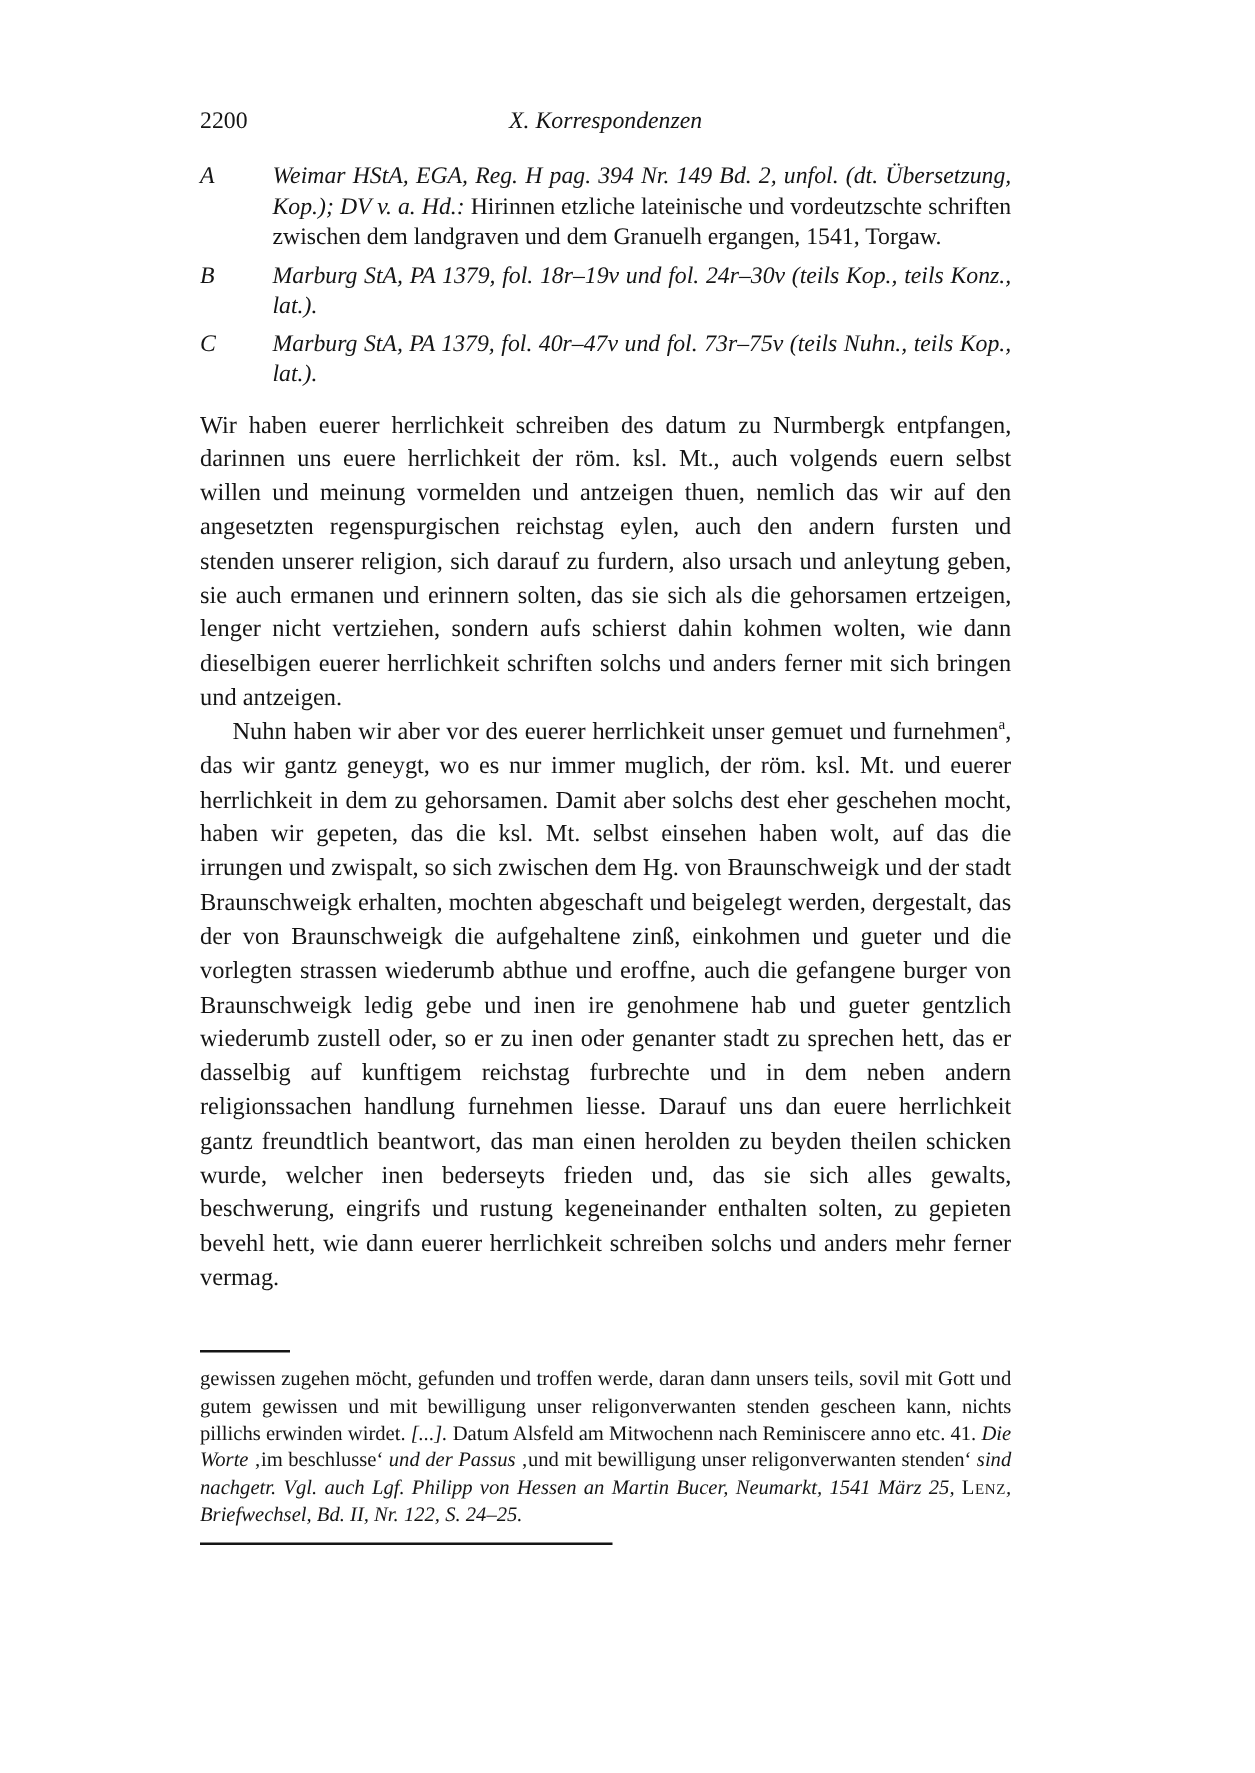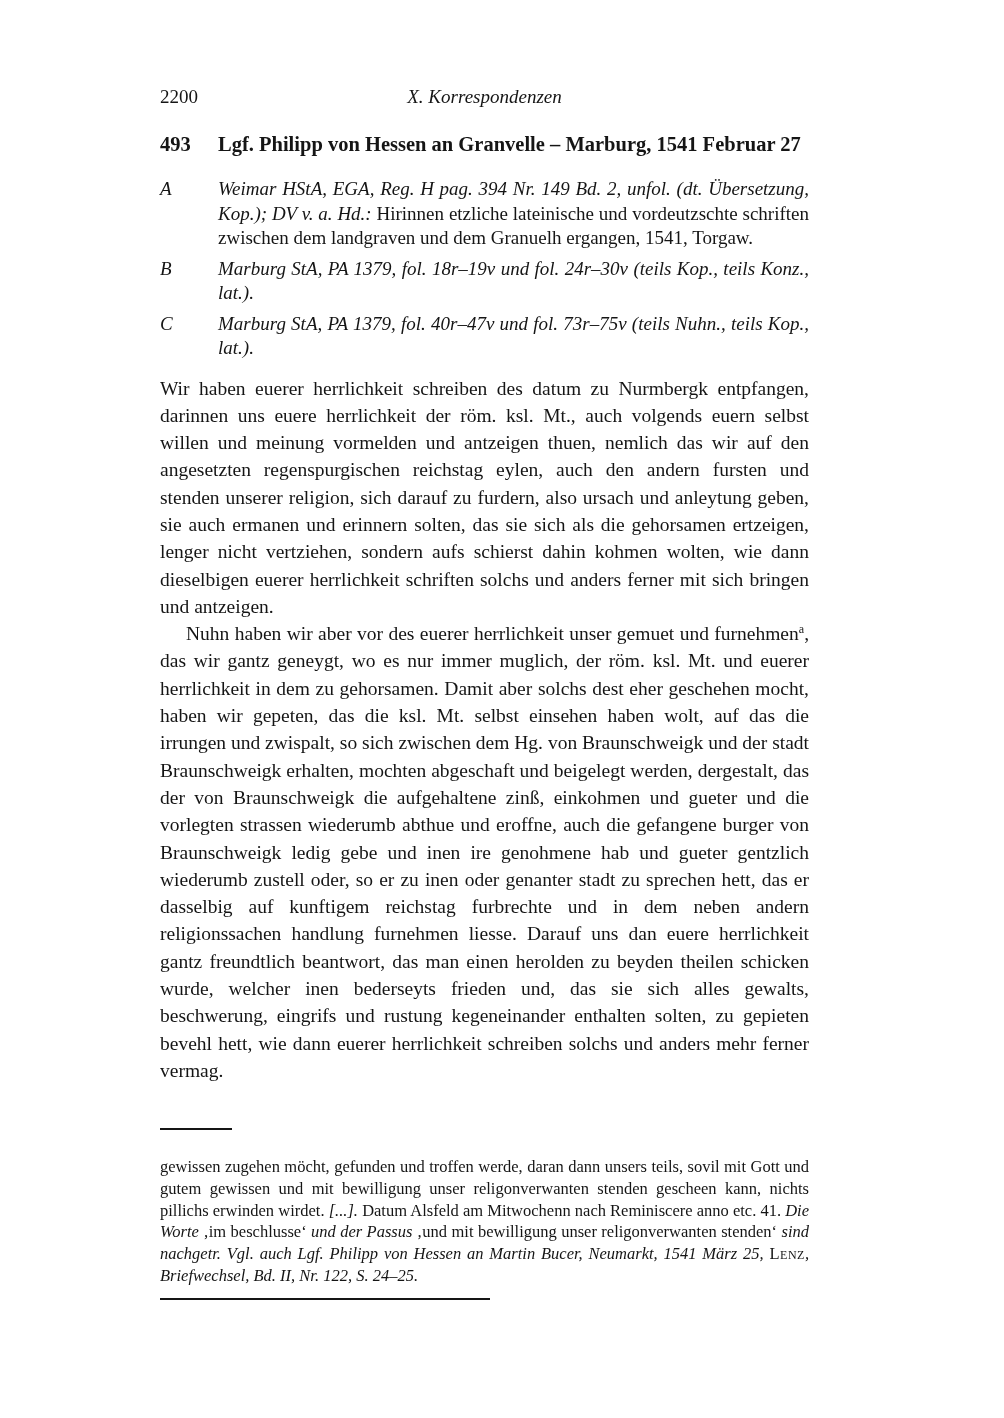--- a/index.html
+++ b/index.html
@@ -86,21 +86,21 @@
     vertical-align: super;
   }
 
   
   .footnote-sep-short {
     margin-top: 44px;
     width: 72px;
     border-top: 2px solid #151515;
   }
   .footnote-cont {
-    margin-top: 26px;
+    margin-top: 10px;
     font-size: 16.5px;
     line-height: 21.7px;
     text-align: justify;
   }
   .footnote-sep-long {
     margin-top: 12px;
     width: 330px;
     border-top: 2px solid #151515;
   }
   .apparatus-note {
@@ -114,24 +114,20 @@
 </head>
 <body>
 
 <div class="page">
 
   <div class="running-header">
     <span class="page-number">2200</span>
     <span class="running-head">X. Korrespondenzen</span>
   </div>
 
-  <div class="entry-heading">
-    <span class="entry-number">493</span>
-    <span class="entry-title">Lgf. Philipp von Hessen an Granvelle – Marburg, 1541 Februar 27</span>
-  </div>
 
   <div class="sources">
     <div class="source-row">
       <span class="siglum">A</span>
       <p class="source-desc"><span class="it">Weimar HStA, EGA, Reg. H pag. 394 Nr. 149 Bd. 2, unfol. (dt. Übersetzung, Kop.); DV v. a. Hd.: </span><span class="rm">Hirinnen etzliche lateinische und vordeutzschte schriften zwischen dem landgraven und dem Granuelh ergangen, 1541, Torgaw.</span></p>
     </div>
     <div class="source-row">
       <span class="siglum">B</span>
       <p class="source-desc"><span class="it">Marburg StA, PA 1379, fol. 18r–19v und fol. 24r–30v (teils Kop., teils Konz., lat.).</span></p>
     </div>

